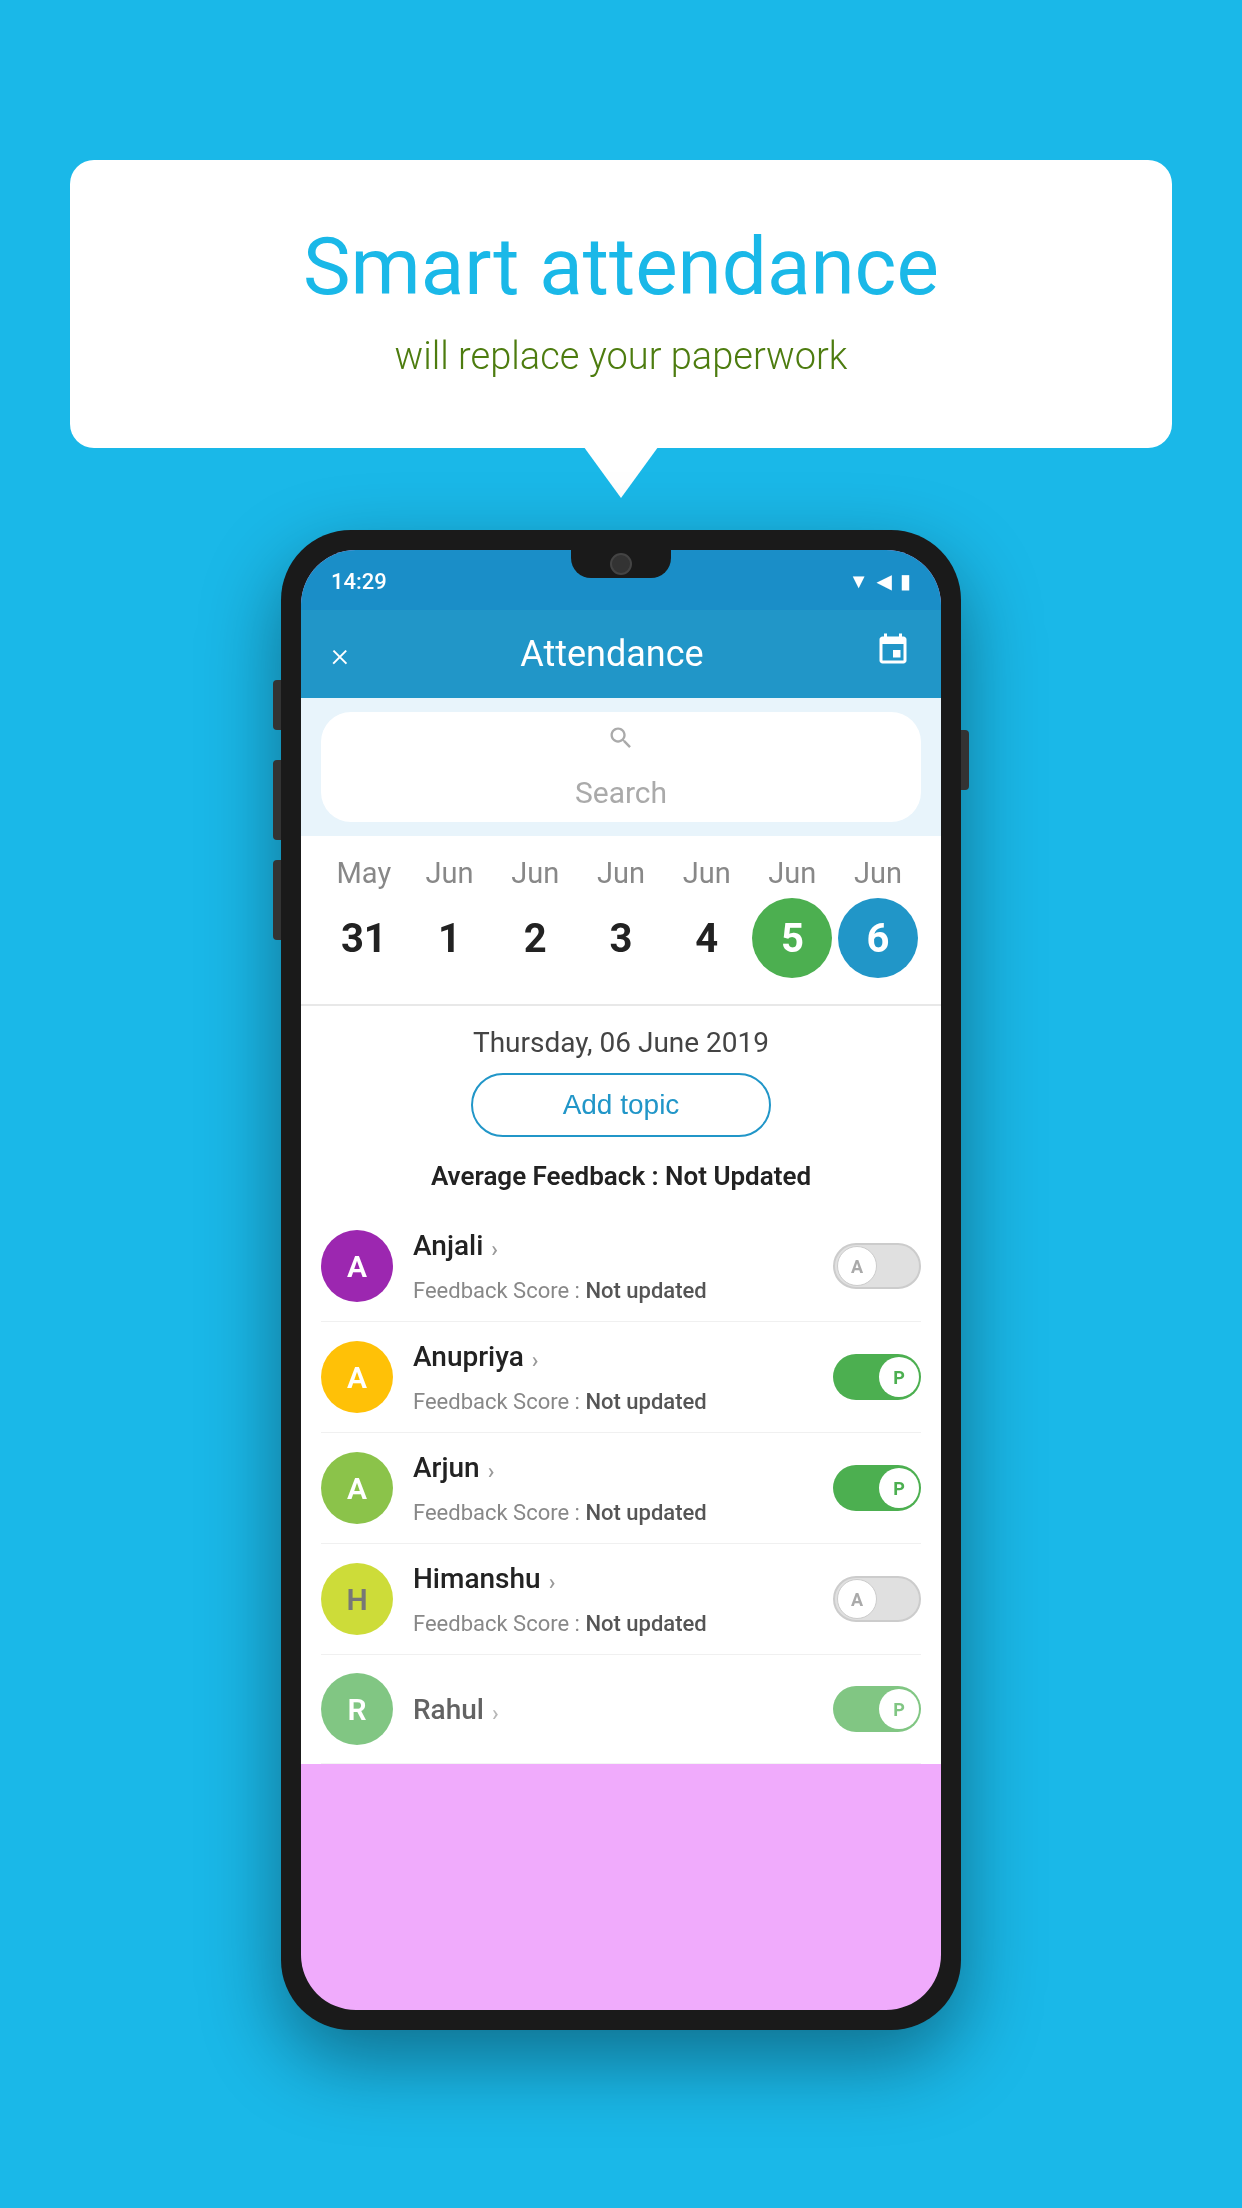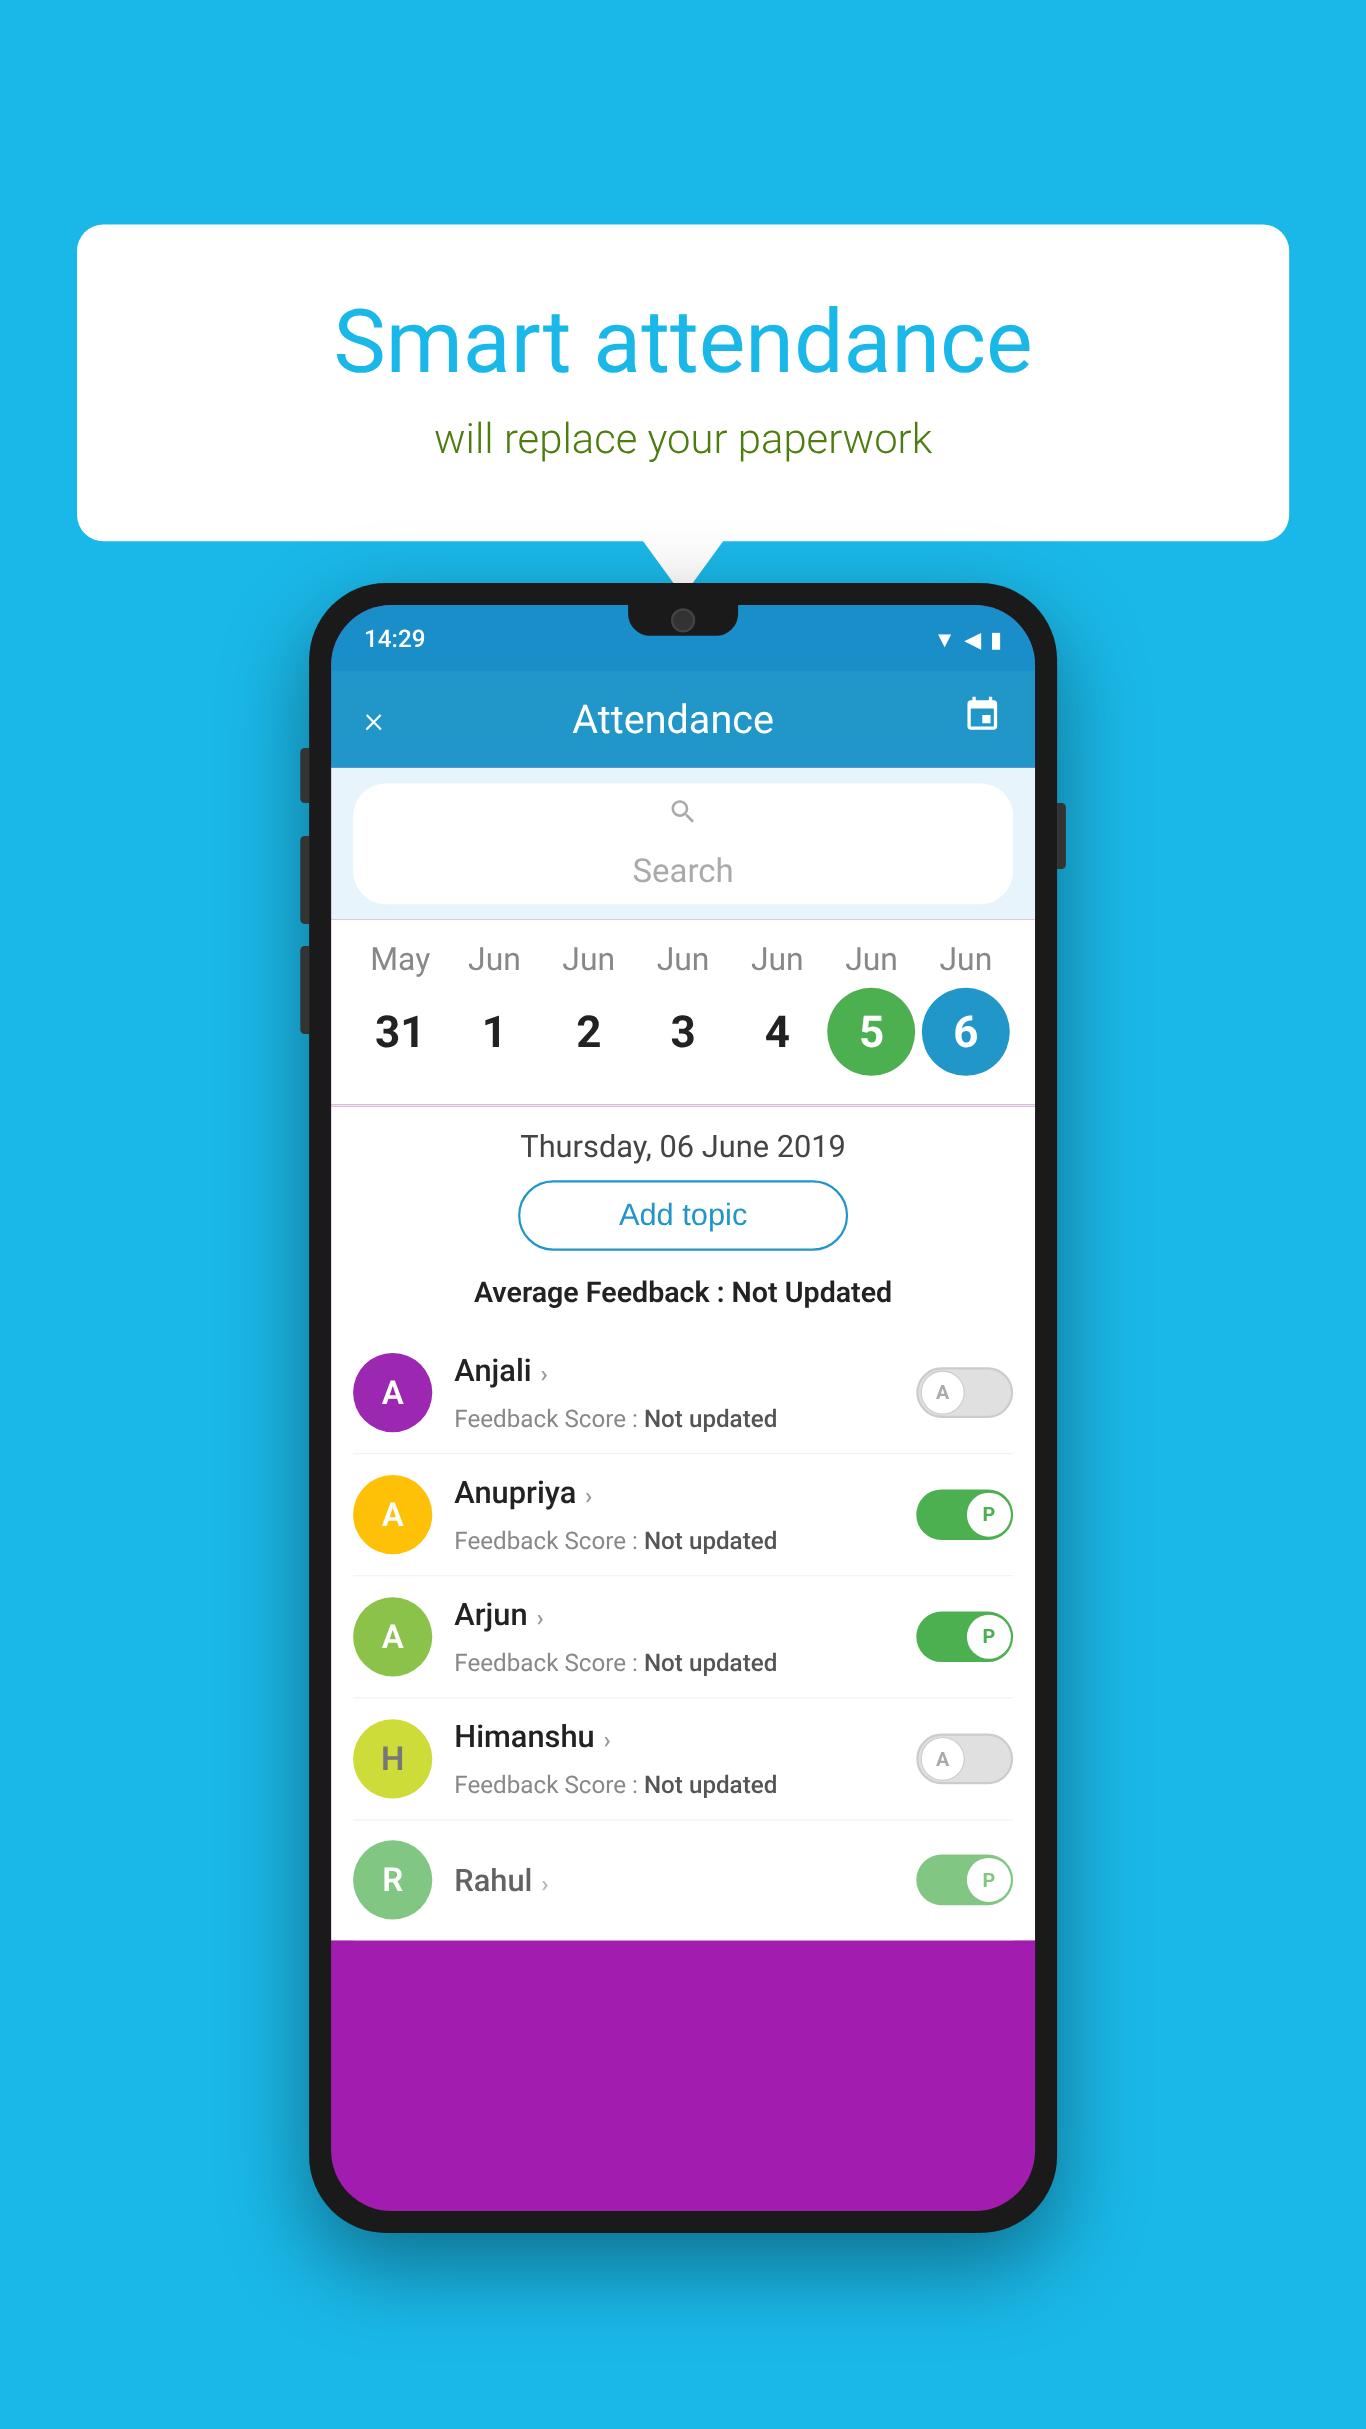--- a/index.html
+++ b/index.html
@@ -20,21 +20,20 @@
       left: 70px;
       right: 70px;
     }
 
     .speech-bubble {
       background: white;
       border-radius: 24px;
       padding: 60px 80px 70px;
       text-align: center;
       position: relative;
-      margin-top: 44px;
     }
 
     .speech-bubble::after {
       content: '';
       position: absolute;
       bottom: -50px;
       left: 50%;
       transform: translateX(-50%);
       width: 0;
       height: 0;
@@ -89,21 +88,21 @@
     .phone-camera {
       width: 22px;
       height: 22px;
       background: #333;
       border-radius: 50%;
       margin: 3px auto 0;
       border: 2px solid #444;
     }
 
     .phone-screen {
-      background: #a21caf;
+      background: #f0abfc;
       border-radius: 55px;
       overflow: hidden;
       height: 1460px;
     }
 
     
     .status-bar {
       background: #1a8ec8;
       display: flex;
       align-items: center;

